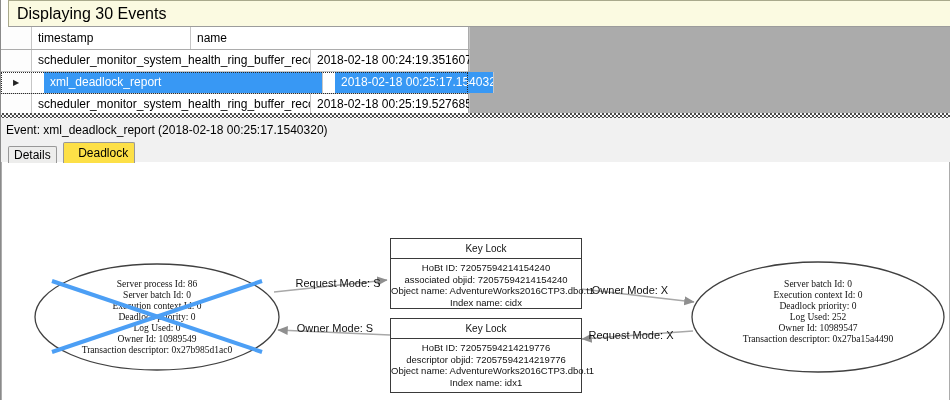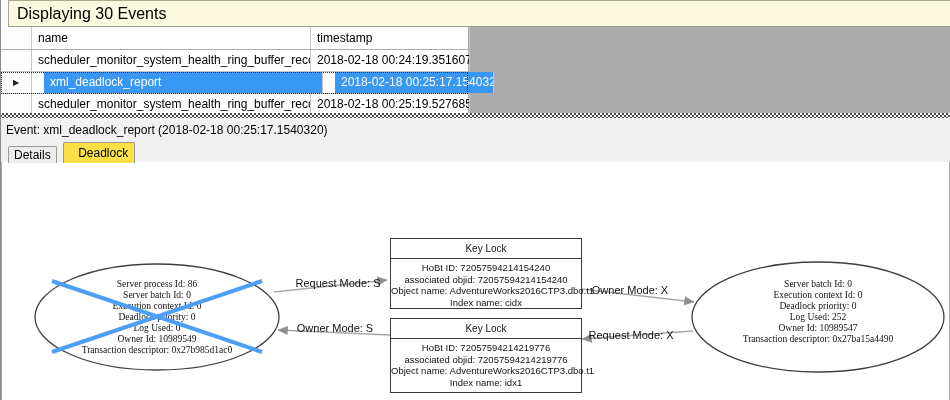--- a/index.html
+++ b/index.html
@@ -60,22 +60,22 @@
 </style>
 </head>
 <body>
 
 <div class="abs caption-bar">Displaying 30 Events</div>
 
 <div class="abs grid-bg"></div>
 <div class="abs grid">
   <div class="grow header">
     <div class="sel-cell"></div>
+    <div class="cell ts-cell">timestamp</div>
     <div class="cell name-cell">name</div>
-    <div class="cell ts-cell">timestamp</div>
   </div>
   <div class="grow">
     <div class="sel-cell"></div>
     <div class="cell name-cell">scheduler_monitor_system_health_ring_buffer_recorded</div>
     <div class="cell ts-cell">2018-02-18 00:24:19.3516078</div>
   </div>
   <div class="grow selected">
     <div class="sel-cell">
       <span class="cur-indicator">▶</span>
     </div>
@@ -138,21 +138,21 @@
     <div>HoBt ID: 72057594214154240</div>
     <div>associated objid: 72057594214154240</div>
     <div>Object name: AdventureWorks2016CTP3.dbo.t1</div>
     <div>Index name: cidx</div>
   </div>
 </div>
 <div class="abs lock-box" style="left:390px;top:318px;width:190px;height:73px;">
   <div class="lock-title">Key Lock</div>
   <div class="lock-body">
     <div>HoBt ID: 72057594214219776</div>
-    <div>associated objid: 72057594214219776</div>
+    <div>descriptor objid: 72057594214219776</div>
     <div>Object name: AdventureWorks2016CTP3.dbo.t1</div>
     <div>Index name: idx1</div>
   </div>
 </div>
 
 <div class="abs edge-label" style="left:276px;top:277px;">Request Mode: S</div>
 <div class="abs edge-label" style="left:273px;top:322px;">Owner Mode: S</div>
 <div class="abs edge-label" style="left:568px;top:284px;">Owner Mode: X</div>
 <div class="abs edge-label" style="left:569px;top:329px;">Request Mode: X</div>
 

